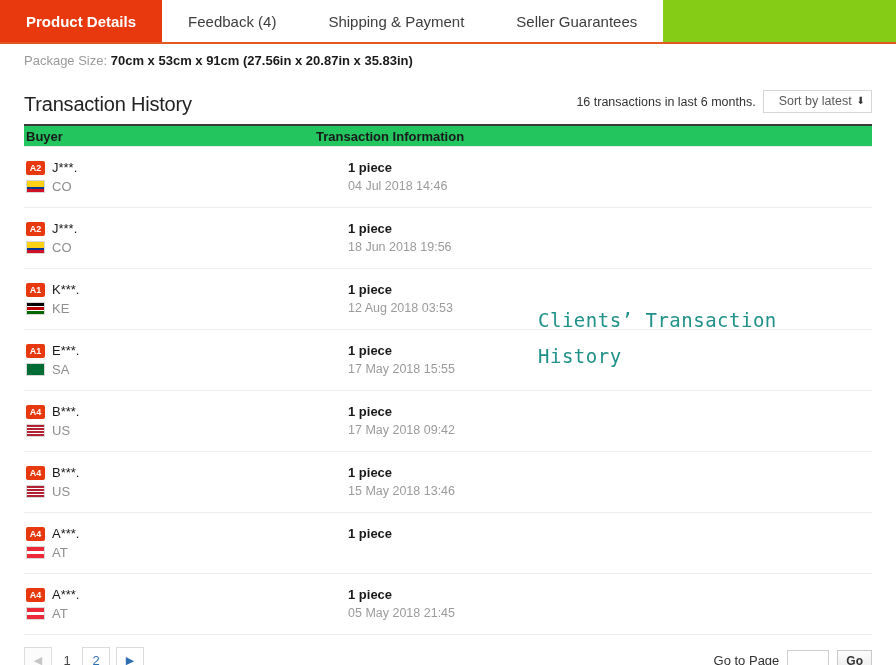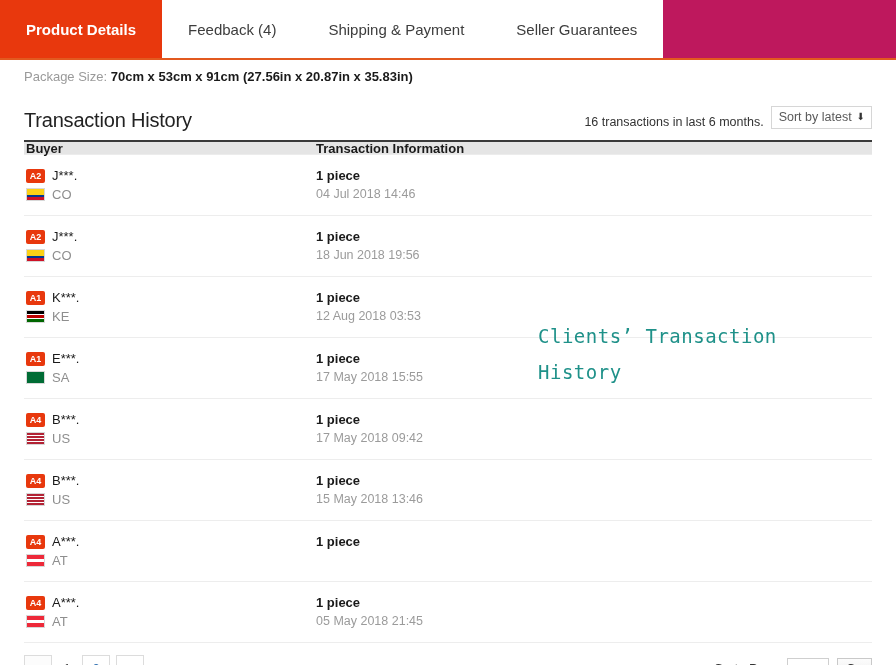--- a/index.html
+++ b/index.html
@@ -7,25 +7,25 @@
     margin: 0; padding: 0;
     width: 896px; height: 665px;
     background: #ffffff;
     font-family: "Liberation Sans", sans-serif;
     overflow: hidden;
   }
 
   
   .tabbar {
     position: relative;
-    height: 60px;
+    height: 44px;
     display: flex;
     align-items: stretch;
     border-bottom: 2px solid #e2591f;
-    background: #be185d;
+    background: #84cc16;
   }
   .tab {
     display: flex;
     align-items: center;
     justify-content: center;
     padding: 0 26px;
     font-size: 15px;
     color: #3d3d3d;
     cursor: pointer;
     white-space: nowrap;
@@ -57,47 +57,47 @@
     justify-content: space-between;
   }
   .section-title {
     font-size: 20px;
     color: #222;
     line-height: 26px;
     letter-spacing: -0.2px;
   }
   .head-right {
     display: flex;
-    align-items: flex-end;
+    align-items: center;
     gap: 7px;
     padding-bottom: 4px;
   }
   .txn-count { font-size: 12.5px; color: #333; }
   .sortbox {
     border: 1px solid #d6d6d6;
     background: #fff;
     font-size: 12.5px;
     color: #5a5a5a;
-    padding: 3px 6px 4px 7px;
+    padding: 3px 6px 4px 15px;
     display: flex;
     align-items: center;
     gap: 5px;
     cursor: pointer;
     line-height: 14px;
   }
   .sortbox .caret { font-size: 10px; color: #333; }
 
   
   .table-wrap { margin: 7px 24px 0 24px; position: relative; }
   .thead {
     display: flex;
-    background: #e5e5e5;
+    background: #22c55e;
     border-top: 2px solid #3a3a3a;
     border-bottom: 1px solid #ececec;
-    height: 15px;
+    height: 23px;
     align-items: center;
     font-size: 13px;
     font-weight: bold;
     color: #1a1a1a;
   }
   .col-buyer { width: 292px; padding-left: 2px; }
   .col-info { flex: 1; }
 
   .row {
     display: flex;
@@ -131,21 +131,21 @@
     width: 19px; height: 13px;
     border: 1px solid #d8d8d8;
     display: inline-block;
     overflow: hidden;
     position: relative;
     flex: none;
   }
   .flag i { display: block; width: 100%; }
   .country { font-size: 13px; color: #8e8e8e; }
 
-  .info-cell { flex: 1; }
+  .info-cell { flex: 1; margin-left: 32px; }
   .qty { font-size: 13px; color: #1a1a1a; font-weight: bold; line-height: 19px; }
   .date { font-size: 12.5px; color: #9b9b9b; line-height: 19px; }
 
   
   .annotation {
     position: absolute;
     left: 514px;
     top: 178px;
     width: 330px;
     font-family: "DejaVu Sans Mono", "Liberation Mono", monospace;

